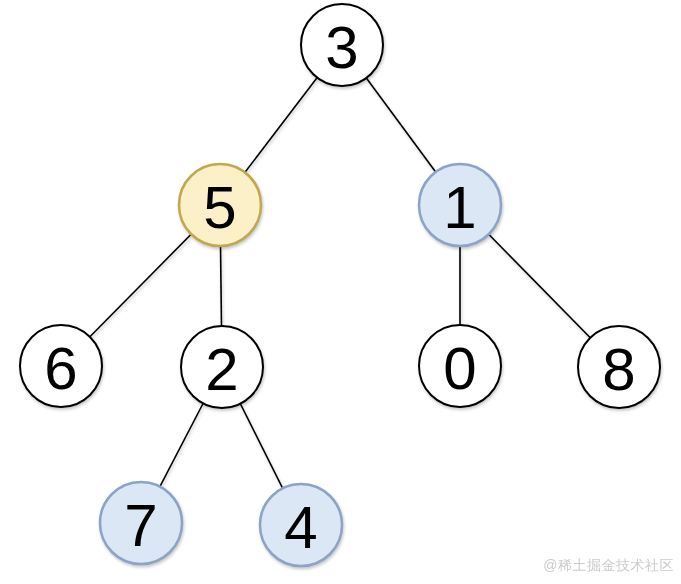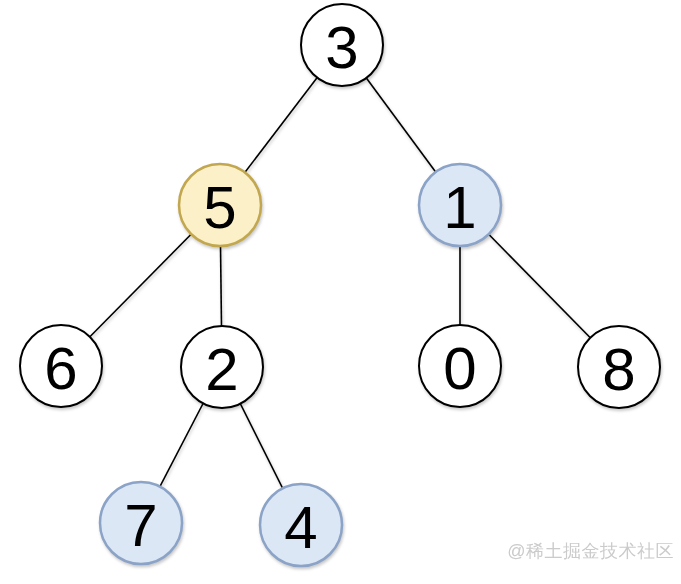--- a/index.html
+++ b/index.html
@@ -22,22 +22,22 @@
     filter: drop-shadow(1.5px 2px 1.5px rgba(0,0,0,0.22));
   }
   .tree-svg text {
     font-family: "Liberation Sans", sans-serif;
     font-size: 60px;
     text-anchor: middle;
   }
   .watermark {
     position: absolute;
     right: 7px;
-    bottom: 21px;
-    font-size: 18px;
+    bottom: 9px;
+    font-size: 14px;
     letter-spacing: 0.5px;
     user-select: none;
   }
 </style>
 </head>
 <body>
 
 <div class="canvas" style="width: 681px; height: 584px; background: rgb(255, 255, 255);">
   <svg class="tree-svg" width="681" height="584" viewBox="0 0 681 584">
       <line x1="342" y1="45" x2="220" y2="205" stroke="#000000" stroke-width="1.6"></line>

